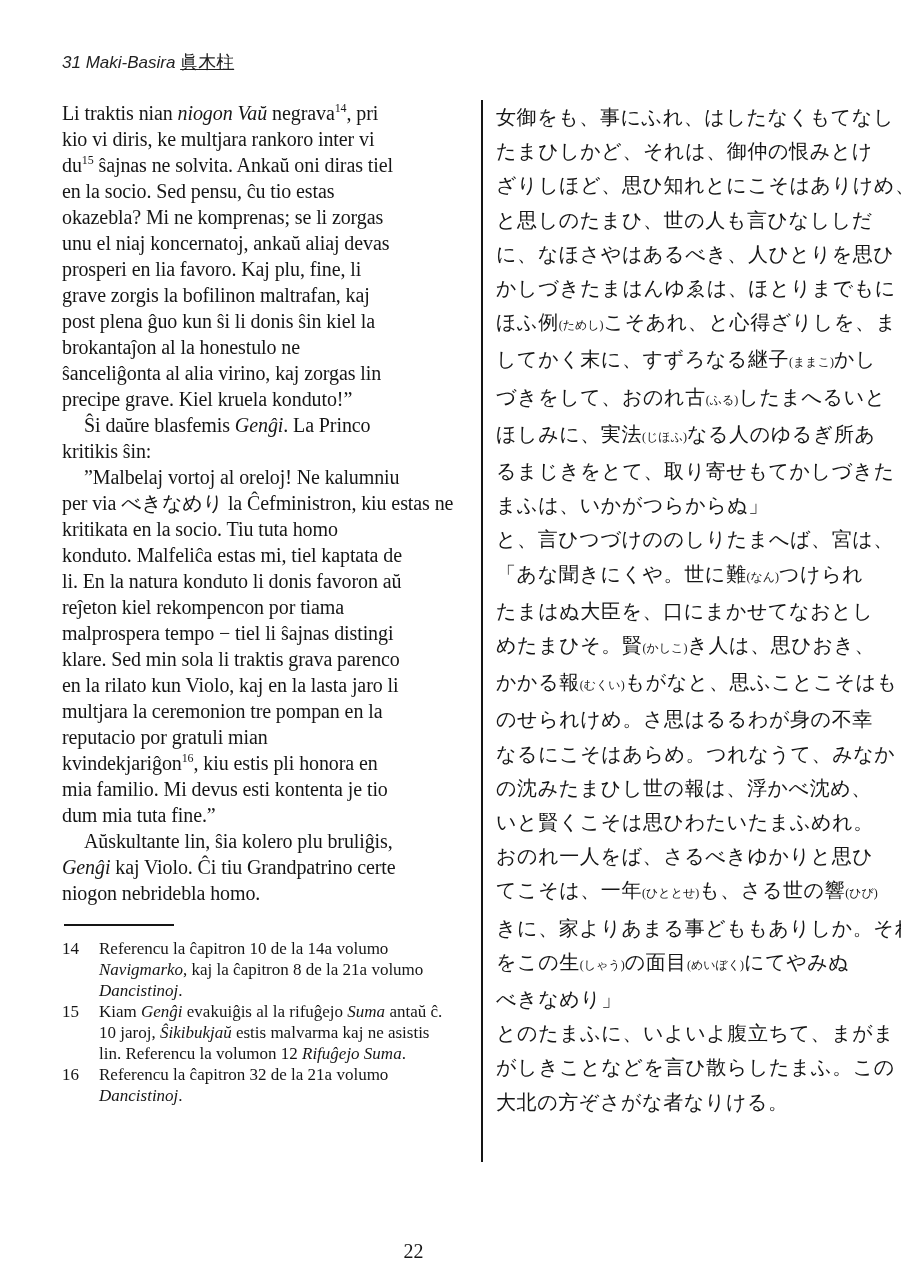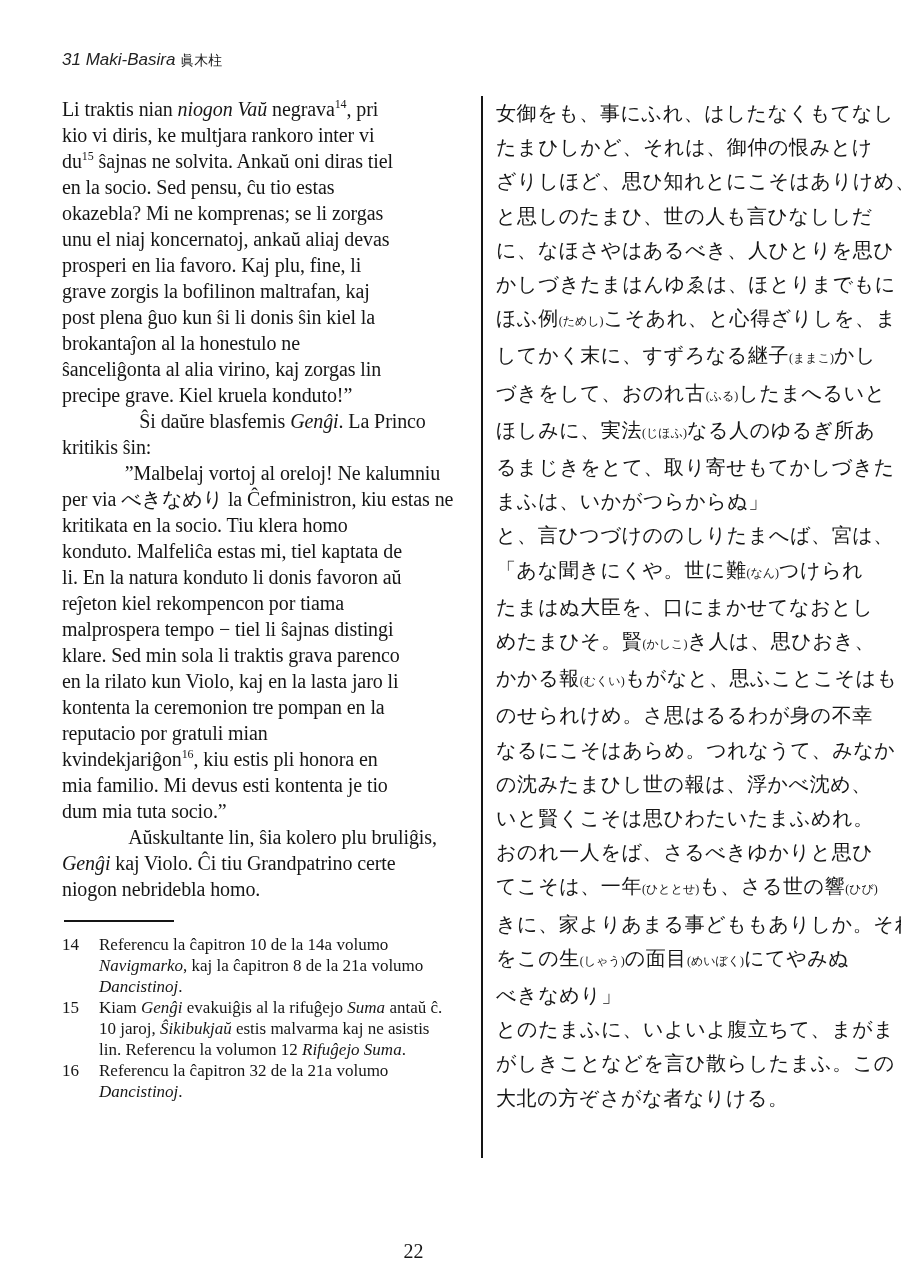--- a/index.html
+++ b/index.html
@@ -5,31 +5,31 @@
   html,body{margin:0;padding:0;}
   body{
     width:901px;height:1280px;background:#ffffff;color:#161616;
     font-family:"Liberation Serif",serif;overflow:hidden;
   }
   .page{position:relative;width:901px;height:1280px;}
   .header{
     margin:50px 0 0 62px;
     font:italic 17px "Liberation Sans",sans-serif;color:#222;
   }
-  .header .cjk{font-style:normal;font-size:14px;font-family:"Liberation Serif",serif;}
+  .header .cjk{font-style:normal;font-size:18px;font-family:"Liberation Serif",serif;text-decoration:underline;}
   .columns{display:flex;margin:26px 0 0 62px;width:815px;align-items:stretch;}
   .col-left{width:419px;flex:0 0 419px;}
   .divider{width:2px;flex:0 0 2px;background:#151515;height:1062px;}
   .col-right{padding-left:13px;flex:1 1 auto;}
   .para{margin:0;}
   .tline{
     font:20px/26px "Liberation Serif",serif;
     white-space:nowrap;letter-spacing:-0.1px;
   }
-  .tline.ind{padding-left:22px;text-align:center;}
+  .tline.ind{padding-left:22px;}
   .tline i{font-style:italic;}
   sup{font-size:12px;vertical-align:super;line-height:0;}
   .footnotes{margin-top:18px;}
   .fn-rule{width:110px;border:0;border-top:2px solid #151515;margin:0 0 12px 2px;}
   .fn{display:flex;}
   .fn-num{flex:0 0 37px;font:17px/21px "Liberation Serif",serif;}
   .fline{font:17px/21px "Liberation Serif",serif;white-space:nowrap;}
   .jline{
     font:20px/34.2px "Liberation Serif","DejaVu Serif",serif;
     white-space:nowrap;letter-spacing:0.6px;
@@ -68,32 +68,32 @@
             <div class="tline">ŝanceliĝonta al alia virino, kaj zorgas lin</div>
             <div class="tline">precipe grave. Kiel kruela konduto!”</div>
           </div>
           <div class="para">
             <div class="tline ind">Ŝi daŭre blasfemis <i>Genĝi</i>. La Princo</div>
             <div class="tline">kritikis ŝin:</div>
           </div>
           <div class="para">
             <div class="tline ind">”Malbelaj vortoj al oreloj! Ne kalumniu</div>
             <div class="tline">per via べきなめり la Ĉefministron, kiu estas ne</div>
-            <div class="tline">kritikata en la socio. Tiu klera homo</div>
+            <div class="tline">kritikata en la socio. Tiu tuta homo</div>
             <div class="tline">konduto. Malfeliĉa estas mi, tiel kaptata de</div>
             <div class="tline">li. En la natura konduto li donis favoron aŭ</div>
             <div class="tline">reĵeton kiel rekompencon por tiama</div>
             <div class="tline">malprospera tempo − tiel li ŝajnas distingi</div>
             <div class="tline">klare. Sed min sola li traktis grava parenco</div>
             <div class="tline">en la rilato kun Violo, kaj en la lasta jaro li</div>
-            <div class="tline">kontenta la ceremonion tre pompan en la</div>
+            <div class="tline">multjara la ceremonion tre pompan en la</div>
             <div class="tline">reputacio por gratuli mian</div>
             <div class="tline">kvindekjariĝon<sup>16</sup>, kiu estis pli honora en</div>
             <div class="tline">mia familio. Mi devus esti kontenta je tio</div>
-            <div class="tline">dum mia tuta socio.”</div>
+            <div class="tline">dum mia tuta fine.”</div>
           </div>
           <div class="para">
             <div class="tline ind">Aŭskultante lin, ŝia kolero plu bruliĝis,</div>
             <div class="tline"><i>Genĝi</i> kaj Violo. Ĉi tiu Grandpatrino certe</div>
             <div class="tline">niogon nebridebla homo.</div>
           </div>
         </div>
       <div class="footnotes">
         <hr class="fn-rule">
         <div id="footnotes-list">

